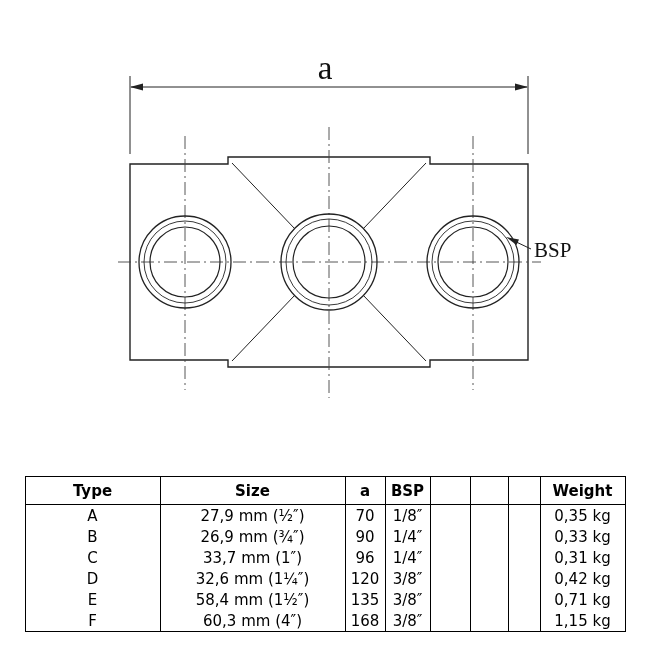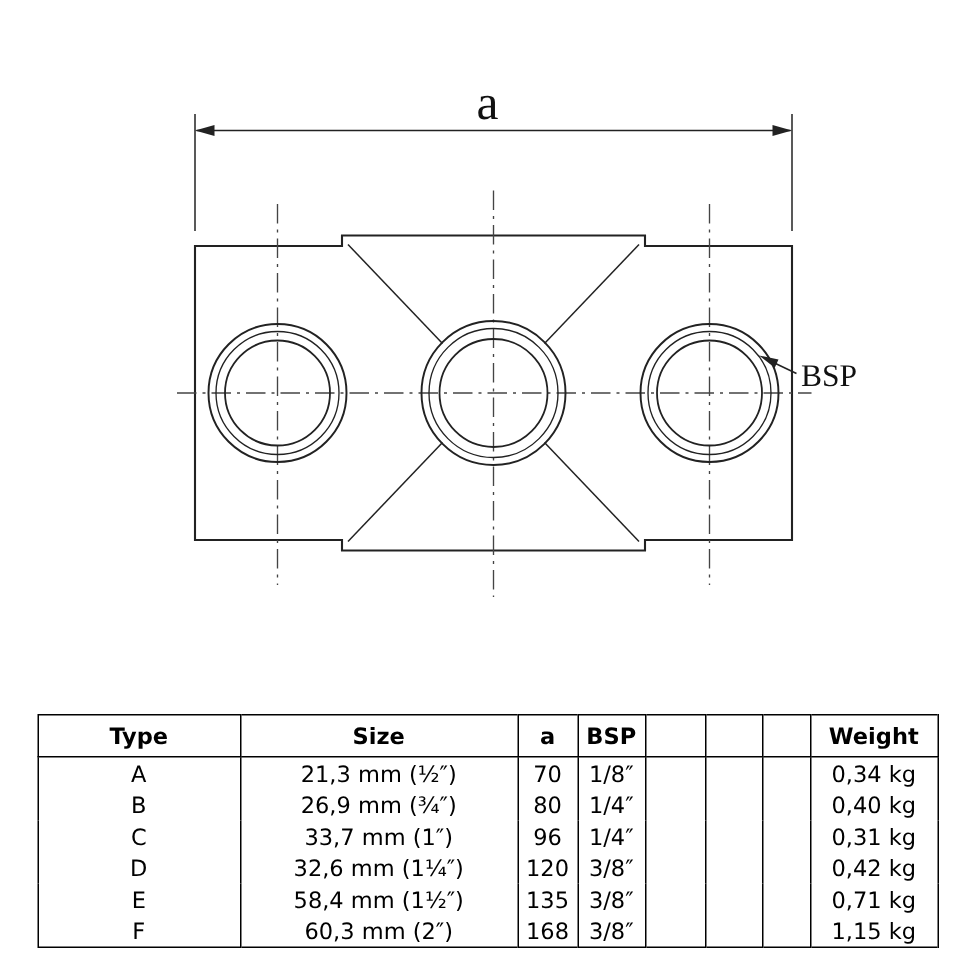--- a/index.html
+++ b/index.html
@@ -98,37 +98,37 @@
       <th>BSP</th>
       <th></th>
       <th></th>
       <th></th>
       <th>Weight</th>
     </tr>
   </thead>
   <tbody>
     <tr>
       <td>A</td>
-      <td>21,3 mm (½″)</td>
+      <td>27,9 mm (½″)</td>
       <td>70</td>
       <td>1/8″</td>
       <td></td>
         <td></td>
         <td></td>
-      <td>0,34 kg</td>
+      <td>0,35 kg</td>
     </tr>
     <tr>
       <td>B</td>
       <td>26,9 mm (¾″)</td>
-      <td>80</td>
+      <td>90</td>
       <td>1/4″</td>
       <td></td>
         <td></td>
         <td></td>
-      <td>0,40 kg</td>
+      <td>0,33 kg</td>
     </tr>
     <tr>
       <td>C</td>
       <td>33,7 mm (1″)</td>
       <td>96</td>
       <td>1/4″</td>
       <td></td>
         <td></td>
         <td></td>
       <td>0,31 kg</td>
@@ -148,21 +148,21 @@
       <td>58,4 mm (1½″)</td>
       <td>135</td>
       <td>3/8″</td>
       <td></td>
         <td></td>
         <td></td>
       <td>0,71 kg</td>
     </tr>
     <tr>
       <td>F</td>
-      <td>60,3 mm (2″)</td>
+      <td>60,3 mm (4″)</td>
       <td>168</td>
       <td>3/8″</td>
       <td></td>
         <td></td>
         <td></td>
       <td>1,15 kg</td>
     </tr>
   </tbody>
 </table>
 

